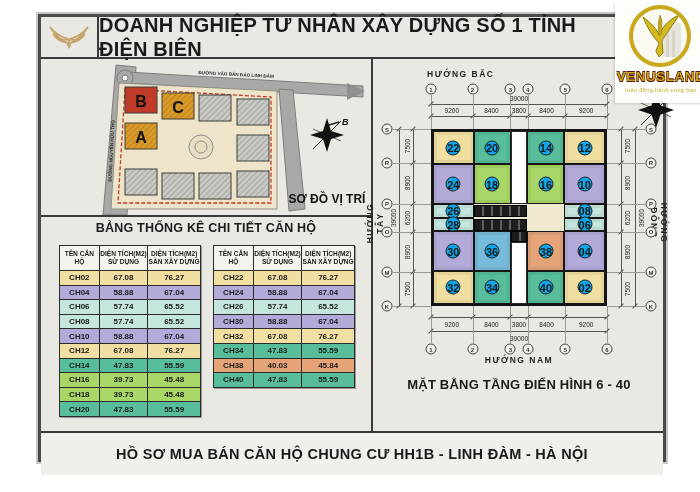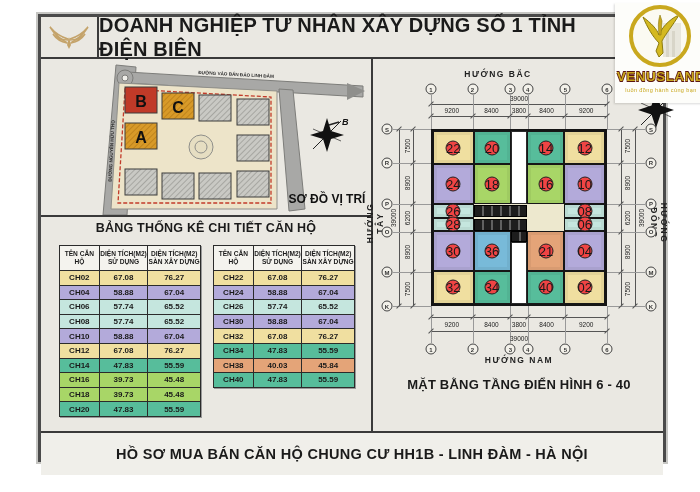--- a/index.html
+++ b/index.html
@@ -55,41 +55,41 @@
   .unit-table td { font-size:8px; font-weight:bold; height:14.6px; }
   .unit-table col.c1 { width:40px; } .unit-table col.c2 { width:49px; } .unit-table col.c3 { width:53px; }
 
   .c-yellow { background:#F0DFA0; } .c-purple { background:#B3AADA; }
   .c-cyan   { background:#C5E6DE; } .c-teal   { background:#57BD9B; }
   .c-green  { background:#A8D667; } .c-blue   { background:#78BAD9; }
   .c-orange { background:#E4A478; }
 
   
   .dir-label { position:absolute; font-size:8.5px; font-weight:bold; letter-spacing:1.5px; color:#222; }
-  .dir-north { left:369px; top:52px;  width:176px; text-align:center; }
+  .dir-north { left:386px; top:52px;  width:176px; text-align:left; }
   .dir-south { left:390px; top:338px; width:176px; text-align:center; }
   .dir-west  { left:302px; top:196px; width:64px; text-align:center; transform:rotate(-90deg); }
   .dir-east  { left:586px; top:196px; width:64px; text-align:center; transform:rotate(90deg); }
 
   .plan-body { position:absolute; left:390px; top:112px; width:176px; height:177px;
     background:#F6F4EC; border:2px solid #141414; }
   .plan-body > div { position:absolute; }
   .corridor { left:0; top:42.1%; width:100%; height:15.9%; background:#EDE8CE; }
   .shaft { background:#fff; border:1px solid #2a2a2a; }
   .shaft-top    { left:45.1%; top:0;    width:9.8%; height:42.1%; }
   .shaft-bottom { left:45.1%; top:64%;  width:9.8%; height:36%; }
   .core { background:#1d1d1d; background-image:repeating-linear-gradient(90deg,#1d1d1d 0 7px,#606060 7px 9px); border:1px solid #000; }
   .core-a { left:24%;   top:42.8%; width:30.5%; height:7.2%; }
   .core-b { left:24%;   top:50.8%; width:30.5%; height:7.0%; }
   .core-c { left:45.1%; top:58%;   width:9.8%;  height:6.0%; }
   .unit { position:absolute; border:1px solid #161616;
     box-shadow:inset 0 0 0 3px rgba(0,0,0,.05); }
   .unit-badge { position:absolute; left:50%; top:50%; transform:translate(-50%,-50%);
-    width:15px; height:15px; border-radius:50%; background:#ef4444; border:1px solid #222;
-    font-size:13px; font-weight:normal; display:flex; align-items:center; justify-content:center; }
+    width:15px; height:15px; border-radius:50%; background:#0ea5e9; border:1px solid #222;
+    font-size:11px; font-weight:bold; display:flex; align-items:center; justify-content:center; }
 
   .plan-title { position:absolute; left:340px; top:360px; width:276px; text-align:center;
     font-size:13px; font-weight:bold; letter-spacing:.2px; }
 
   .dim-line { position:absolute; border-top:1px solid #555; }
   .dim-vline { position:absolute; border-left:1px solid #555; }
   .anno-circle { position:absolute; width:11px; height:11px; border-radius:50%;
     border:1px solid #444; background:#F3F1EA; font-size:6px; font-weight:bold;
     display:flex; align-items:center; justify-content:center; transform:translate(-50%,-50%); color:#333; }
   .dim-label { position:absolute; font-size:6.5px; color:#222; transform:translate(-50%,-50%); white-space:nowrap; }
@@ -386,21 +386,21 @@
           <div class="unit c-cyan" style="left: 76.4%; width: 23.6%; top: 50.05%; height: 7.95%;">
             <span class="unit-badge">06</span>
           </div>
           <div class="unit c-purple" style="left: 0%; width: 23.6%; top: 58%; height: 22.8%;">
             <span class="unit-badge">30</span>
           </div>
           <div class="unit c-blue" style="left: 23.6%; width: 21.5%; top: 58%; height: 22.8%;">
             <span class="unit-badge">36</span>
           </div>
           <div class="unit c-orange" style="left: 54.9%; width: 21.5%; top: 58%; height: 22.8%;">
-            <span class="unit-badge">21</span>
+            <span class="unit-badge">38</span>
           </div>
           <div class="unit c-purple" style="left: 76.4%; width: 23.6%; top: 58%; height: 22.8%;">
             <span class="unit-badge">04</span>
           </div>
           <div class="unit c-yellow" style="left: 0%; width: 23.6%; top: 80.8%; height: 19.2%;">
             <span class="unit-badge">32</span>
           </div>
           <div class="unit c-teal" style="left: 23.6%; width: 21.5%; top: 80.8%; height: 19.2%; padding-left: 32px;">
             <span class="unit-badge">34</span>
           </div>

